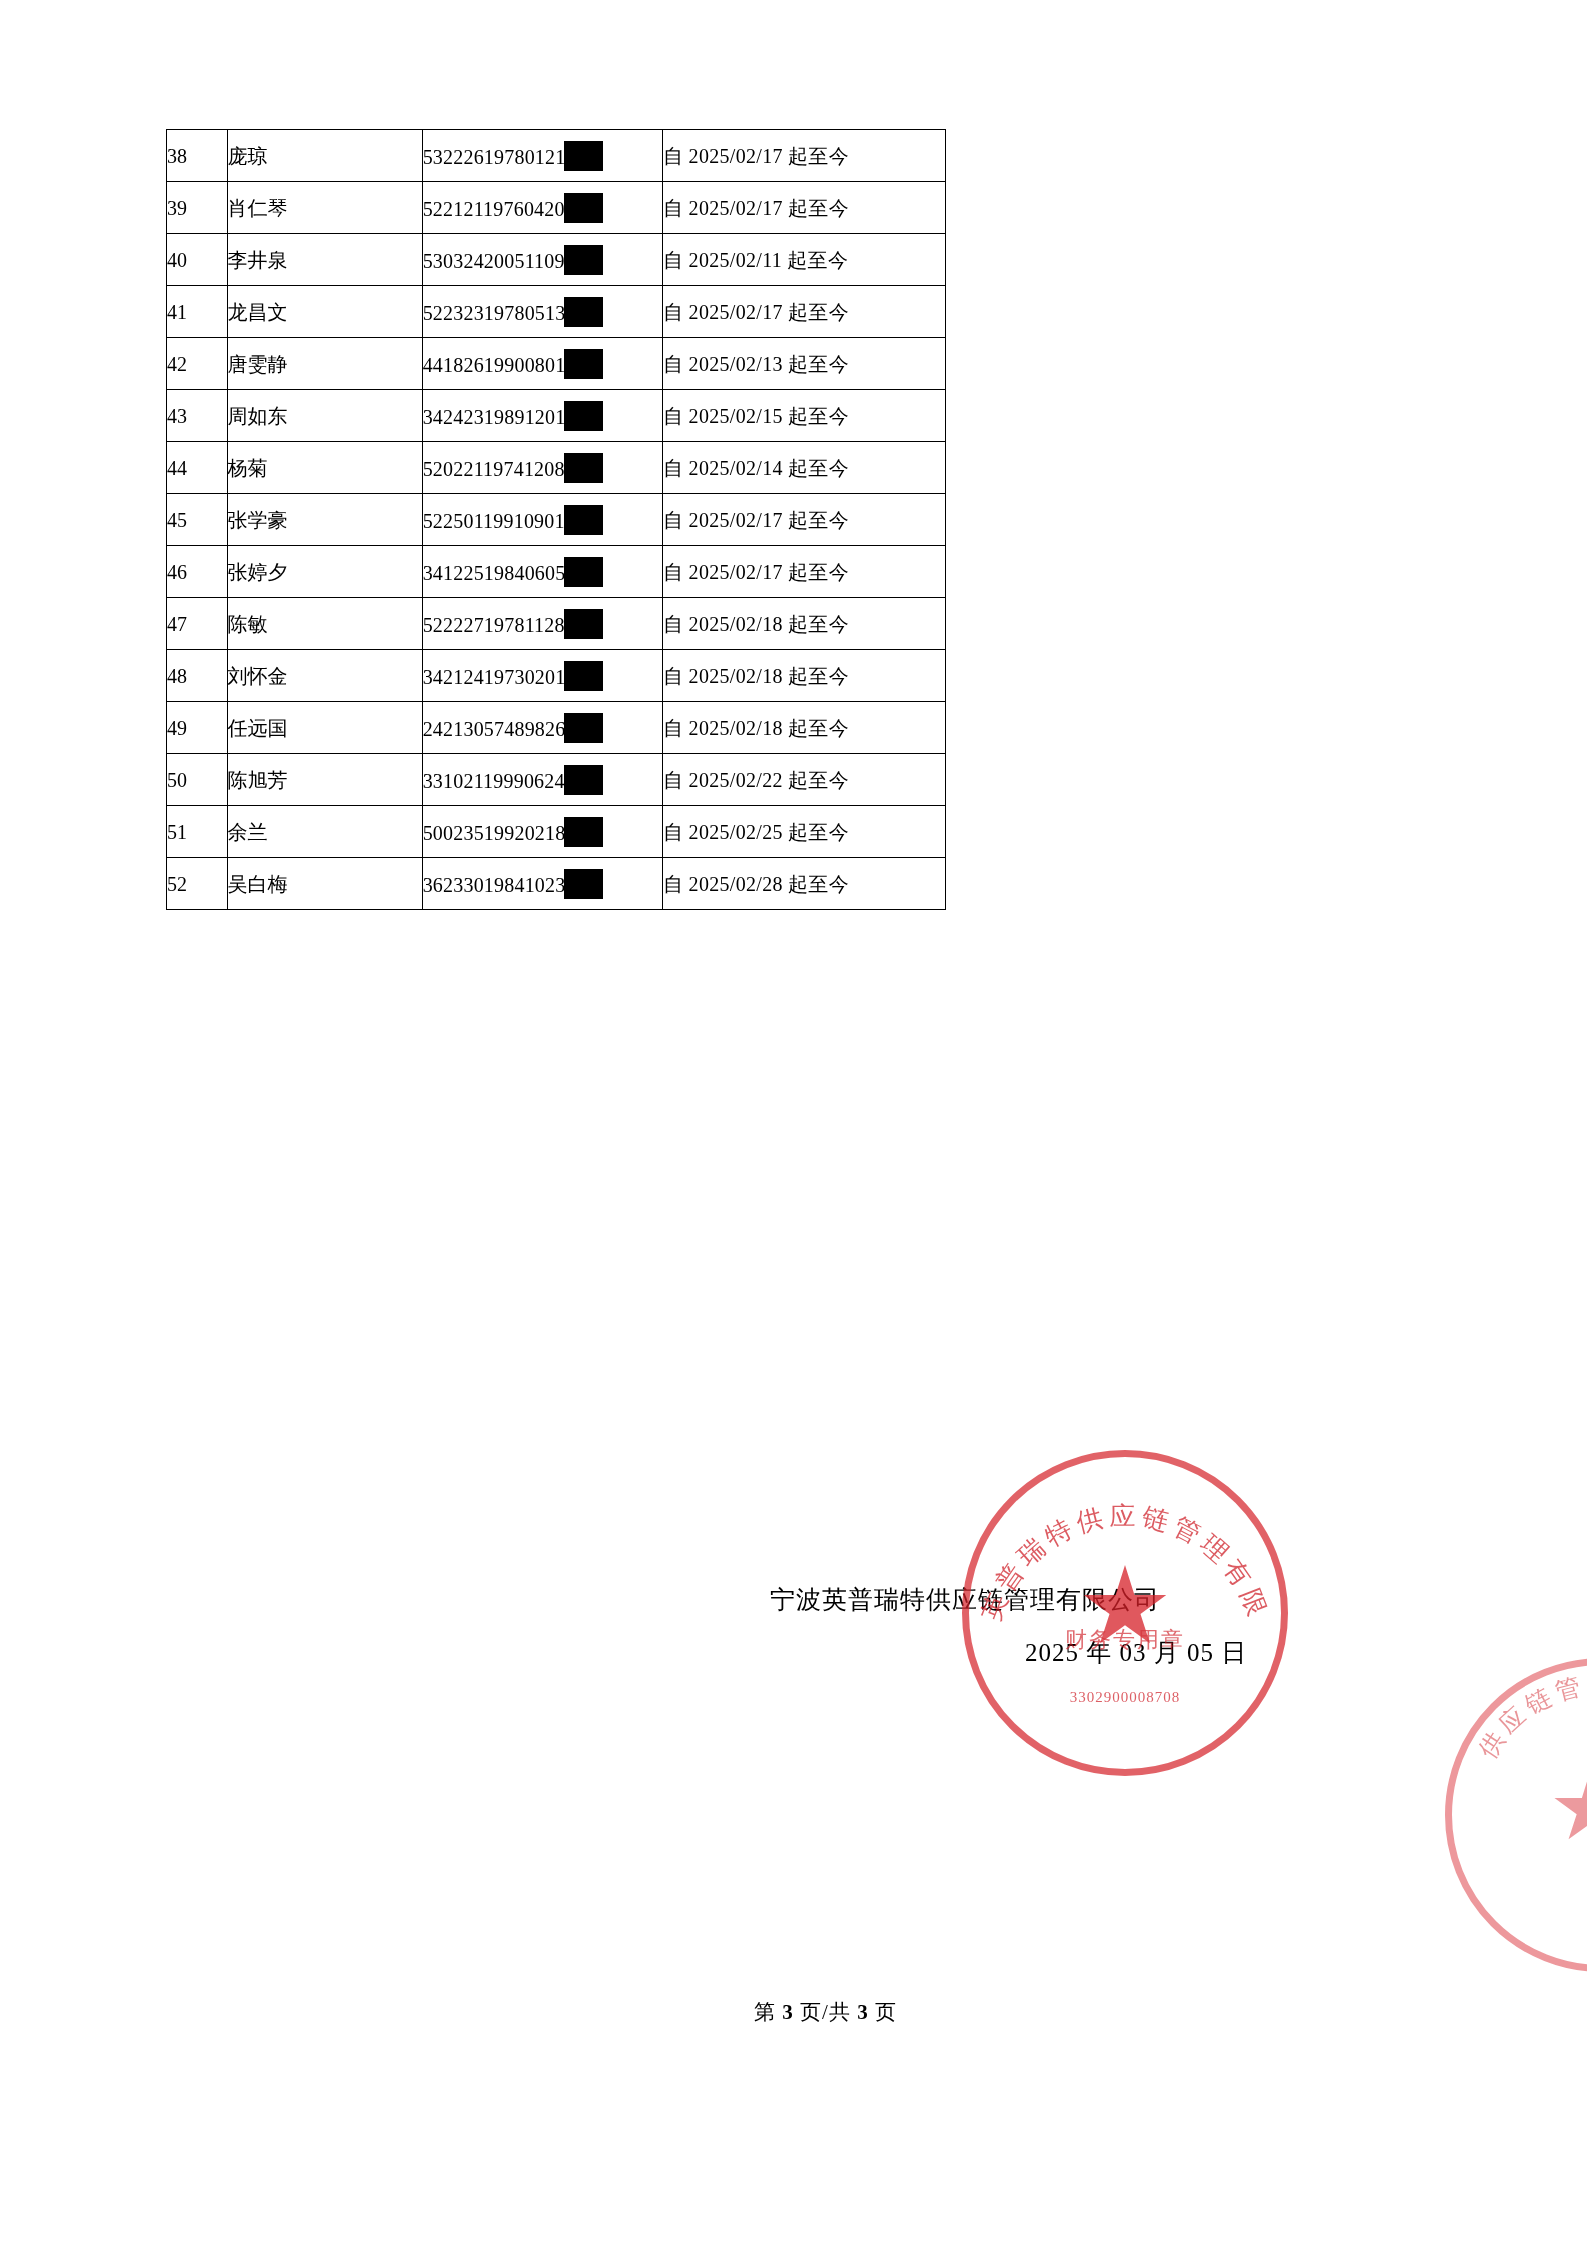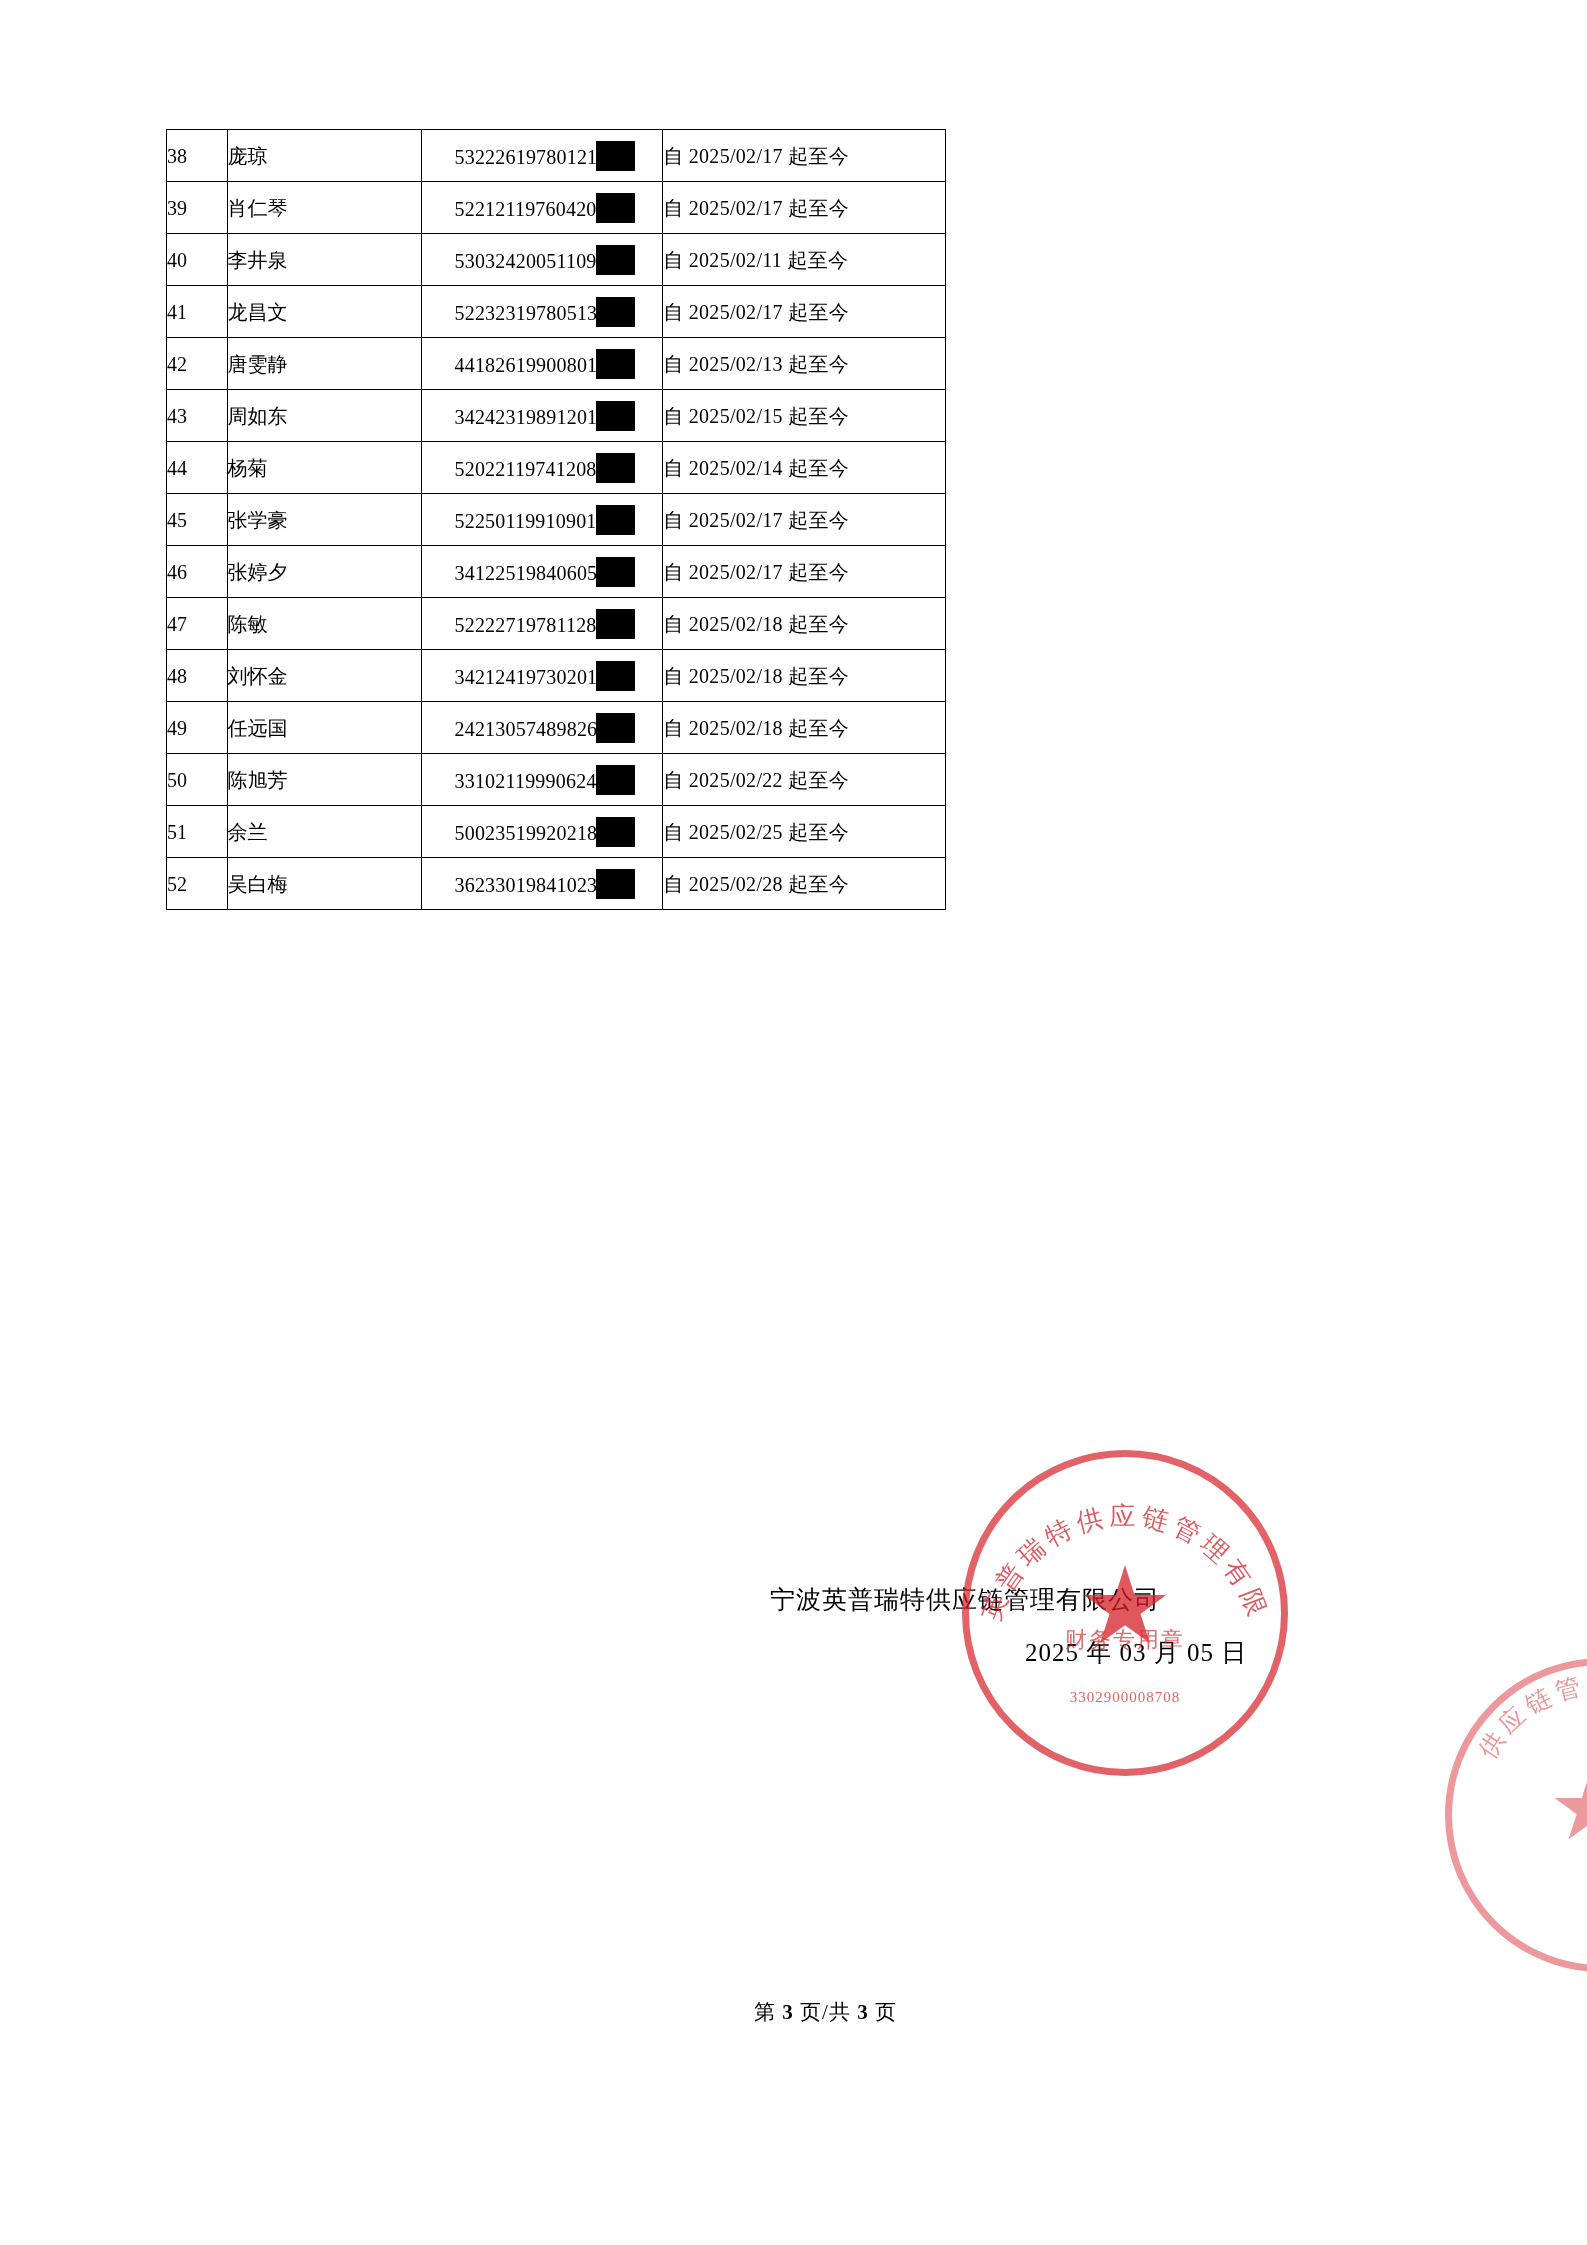--- a/index.html
+++ b/index.html
@@ -40,21 +40,20 @@
   .col-idx { width: 60px; }
   .col-name { width: 196px; }
   .col-id { width: 240px; position: relative; }
   .col-period { width: 284px; }
 
   .id-wrap {
     display: inline-block;
     position: relative;
     white-space: nowrap;
     letter-spacing: 0.2px;
-    margin-left: 32px;
   }
   .id-redact {
     display: inline-block;
     background: #000;
     width: 39px;
     height: 30px;
     vertical-align: -7px;
     margin-left: -1px;
   }
   .period-text {

